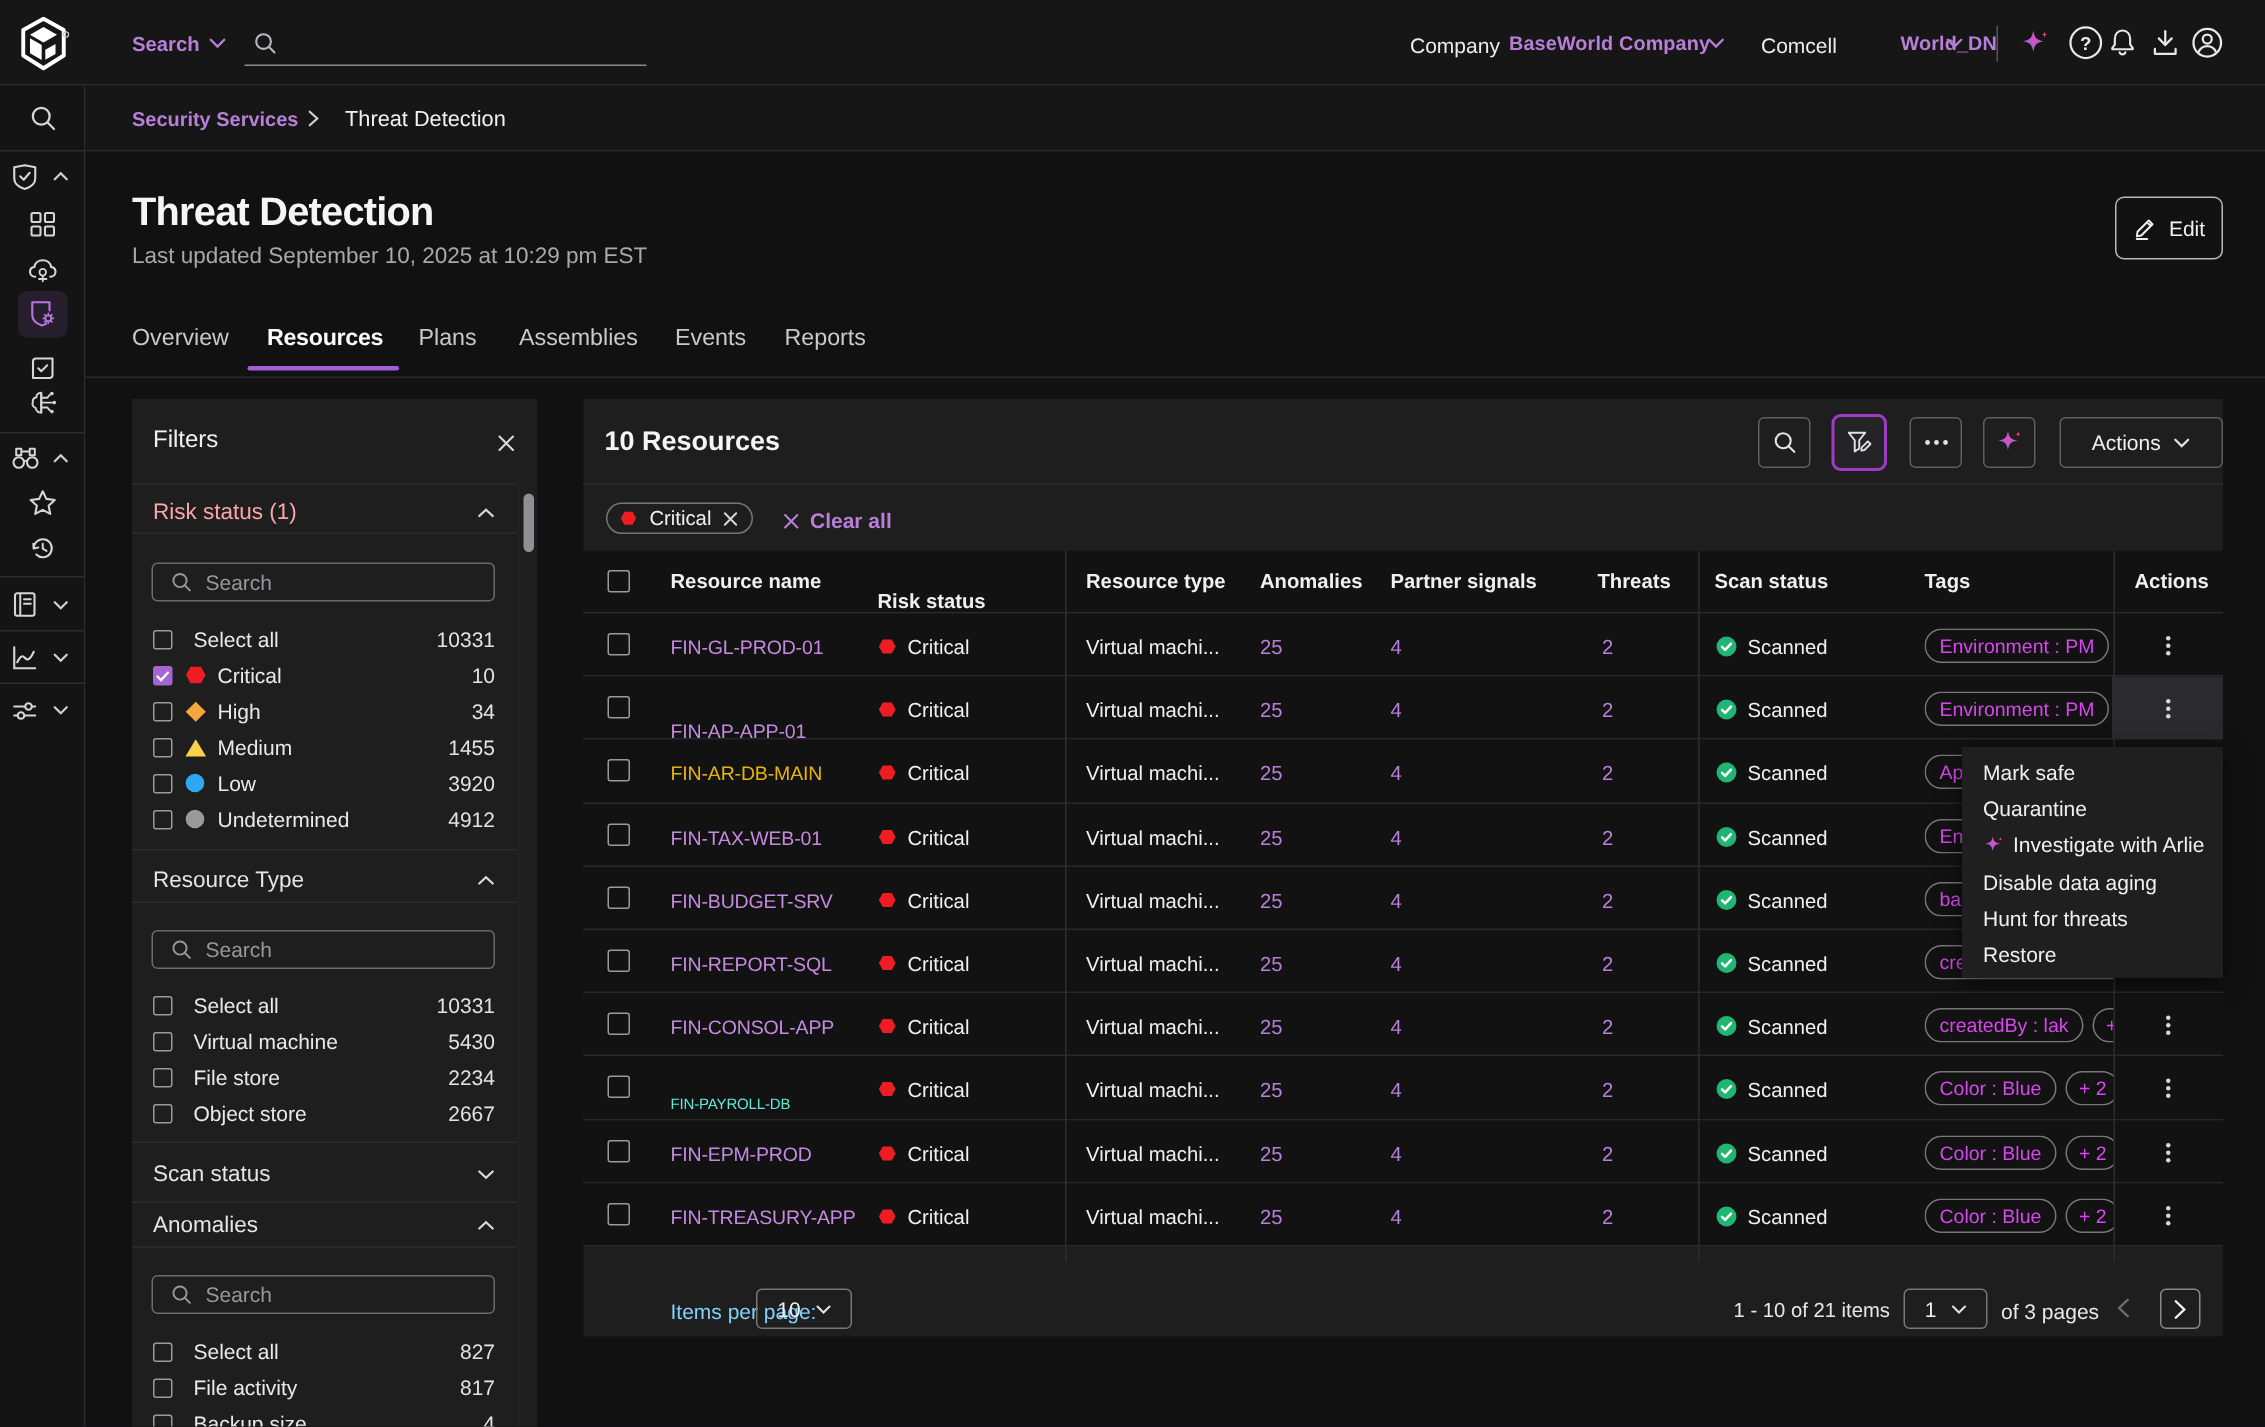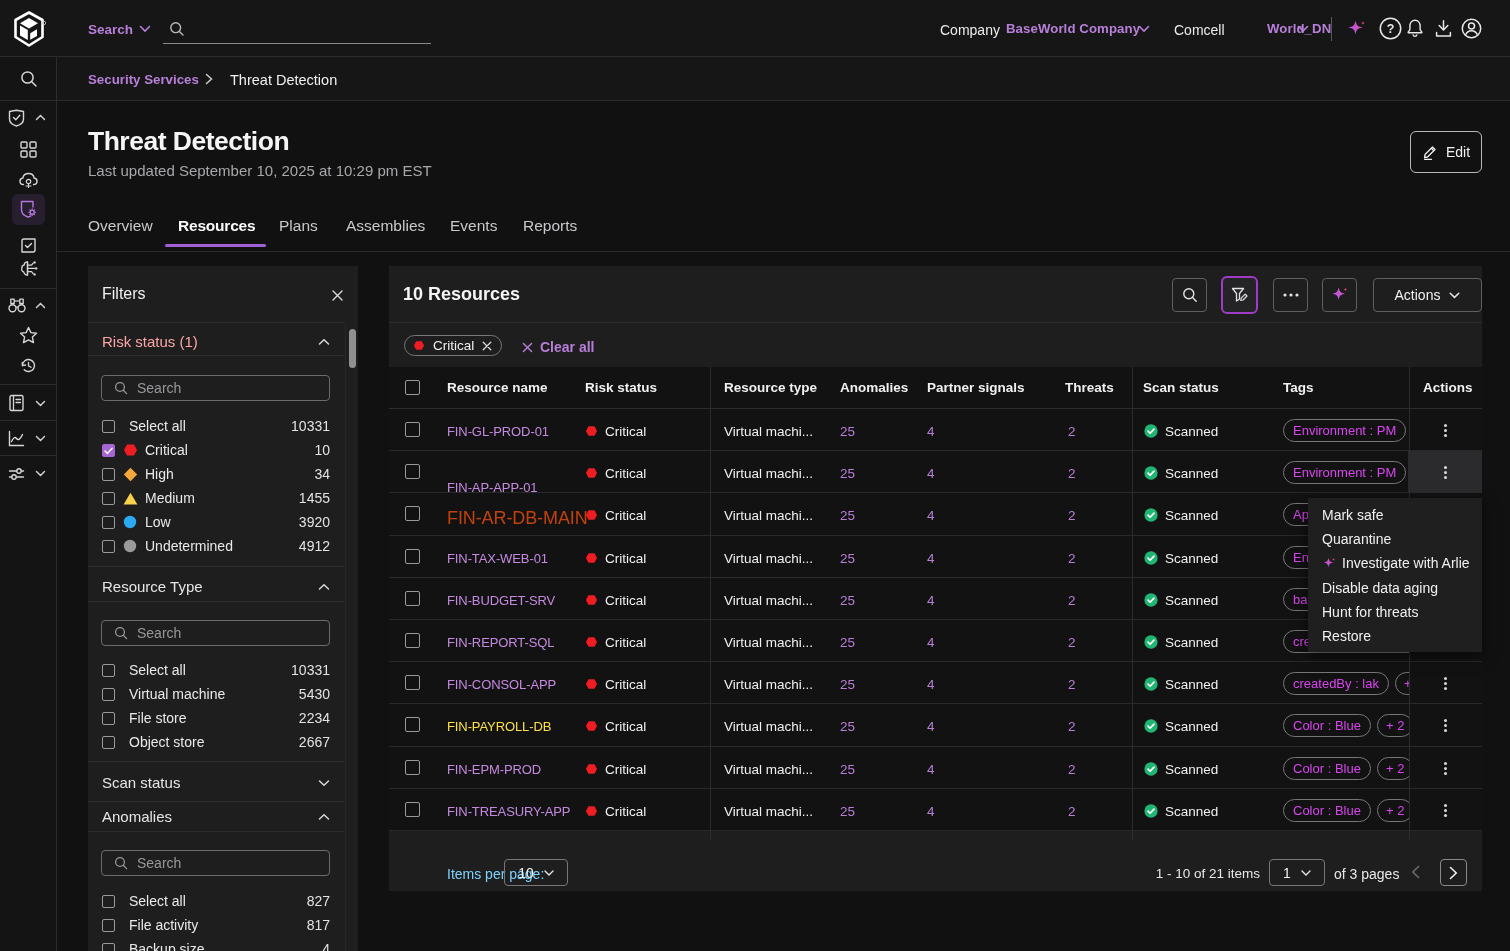--- a/index.html
+++ b/index.html
@@ -367,21 +367,21 @@
           <path d="M1.4 1.4 L9.6 9.6 M9.6 1.4 L1.4 9.6" stroke="#b87fd9" stroke-width="1.4" stroke-linecap="round"></path>
         </svg>
       <span style="font-size:14px;color:#b87fd9;font-weight:700;">Clear all</span>
     </div>
     <div class="abs" style="left:0;top:101px;width:1093px;border-top:1px solid #2c2c2e;"></div>
 
     <div id="tbl" class="abs" style="left:0;top:101px;width:1093px;">
 <div style="position:relative;height:42px;border-bottom:1px solid #2c2c2e;background:#121213;font-size:13.5px;font-weight:700;color:#f0f0f0;">
   <span class="hcbx" style="position:absolute;left:16px;top:13px;"></span>
   <span style="position:absolute;left:58px;top:13px;">Resource name</span>
-  <span style="position:absolute;left:196px;top:13px;">Risk status</span>
+  <span style="position:absolute;left:196px;top:26px;">Risk status</span>
   <span style="position:absolute;left:335px;top:13px;">Resource type</span>
   <span style="position:absolute;left:451px;top:13px;">Anomalies</span>
   <span style="position:absolute;left:538px;top:13px;">Partner signals</span>
   <span style="position:absolute;left:676px;top:13px;">Threats</span>
   <span style="position:absolute;left:754px;top:13px;">Scan status</span>
   <span style="position:absolute;left:894px;top:13px;">Tags</span>
   <span style="position:absolute;left:1034px;top:13px;">Actions</span>
 </div>
 <div class="trow">
   <span class="hcbx" style="position:absolute;left:16px;top:13px;"></span>
@@ -421,21 +421,21 @@
             <path d="M4.6 8.2 L7 10.6 L11.4 5.8" stroke="#fff" stroke-width="1.9" fill="none" stroke-linecap="round" stroke-linejoin="round"></path>
           </svg>
   <span style="position:absolute;left:776px;top:15px;color:#f0f0f0;">Scanned</span>
   <span style="position:absolute;left:894px;top:10px;width:126px;overflow:hidden;display:flex;gap:6px;">
             <span class="tag">Environment : PM</span>
           </span>
   <span class="dots3" style="position:absolute;left:1055px;top:20px;"></span>
 </div>
 <div class="trow">
   <span class="hcbx" style="position:absolute;left:16px;top:13px;"></span>
-  <span style="position:absolute;left:58px;top:15px;color:#c2410c;font-size:18px;letter-spacing:-0.1px;">FIN-AR-DB-MAIN</span>
+  <span style="position:absolute;left:58px;top:15px;color:#eab308;font-size:13px;letter-spacing:-0.1px;">FIN-AR-DB-MAIN</span>
   <svg width="13" height="12" viewBox="0 0 15 14" style="position:absolute;left:196px;top:16px;">
             <path d="M4 1.5 L11 1.5 L14 7 L11 12.5 L4 12.5 L1 7 Z" fill="#ee1d23"></path>
           </svg>
   <span style="position:absolute;left:216px;top:15px;color:#f0f0f0;">Critical</span>
   <span style="position:absolute;left:335px;top:15px;color:#f0f0f0;">Virtual machi...</span>
   <span style="position:absolute;left:451px;top:15px;color:#b87fd9;">25</span>
   <span style="position:absolute;left:538px;top:15px;color:#b87fd9;">4</span>
   <span style="position:absolute;left:679px;top:15px;color:#b87fd9;">2</span>
   <svg width="14" height="14" viewBox="0 0 16 16" style="position:absolute;left:755px;top:15px;">
             <circle cx="8" cy="8" r="7.6" fill="#21b573"></circle>
@@ -527,21 +527,21 @@
           </svg>
   <span style="position:absolute;left:776px;top:15px;color:#f0f0f0;">Scanned</span>
   <span style="position:absolute;left:894px;top:10px;width:126px;overflow:hidden;display:flex;gap:6px;">
             <span class="tag">createdBy : lak</span>
             <span class="tag" style="padding:0 8px;">+ 2</span>
           </span>
   <span class="dots3" style="position:absolute;left:1055px;top:20px;"></span>
 </div>
 <div class="trow">
   <span class="hcbx" style="position:absolute;left:16px;top:13px;"></span>
-  <span style="position:absolute;left:58px;top:15px;color:#fde047;font-size:13px;letter-spacing:-0.1px;">FIN-PAYROLL-DB</span>
+  <span style="position:absolute;left:58px;top:27px;color:#5eead4;font-size:10px;letter-spacing:-0.1px;">FIN-PAYROLL-DB</span>
   <svg width="13" height="12" viewBox="0 0 15 14" style="position:absolute;left:196px;top:16px;">
             <path d="M4 1.5 L11 1.5 L14 7 L11 12.5 L4 12.5 L1 7 Z" fill="#ee1d23"></path>
           </svg>
   <span style="position:absolute;left:216px;top:15px;color:#f0f0f0;">Critical</span>
   <span style="position:absolute;left:335px;top:15px;color:#f0f0f0;">Virtual machi...</span>
   <span style="position:absolute;left:451px;top:15px;color:#b87fd9;">25</span>
   <span style="position:absolute;left:538px;top:15px;color:#b87fd9;">4</span>
   <span style="position:absolute;left:679px;top:15px;color:#b87fd9;">2</span>
   <svg width="14" height="14" viewBox="0 0 16 16" style="position:absolute;left:755px;top:15px;">
             <circle cx="8" cy="8" r="7.6" fill="#21b573"></circle>

